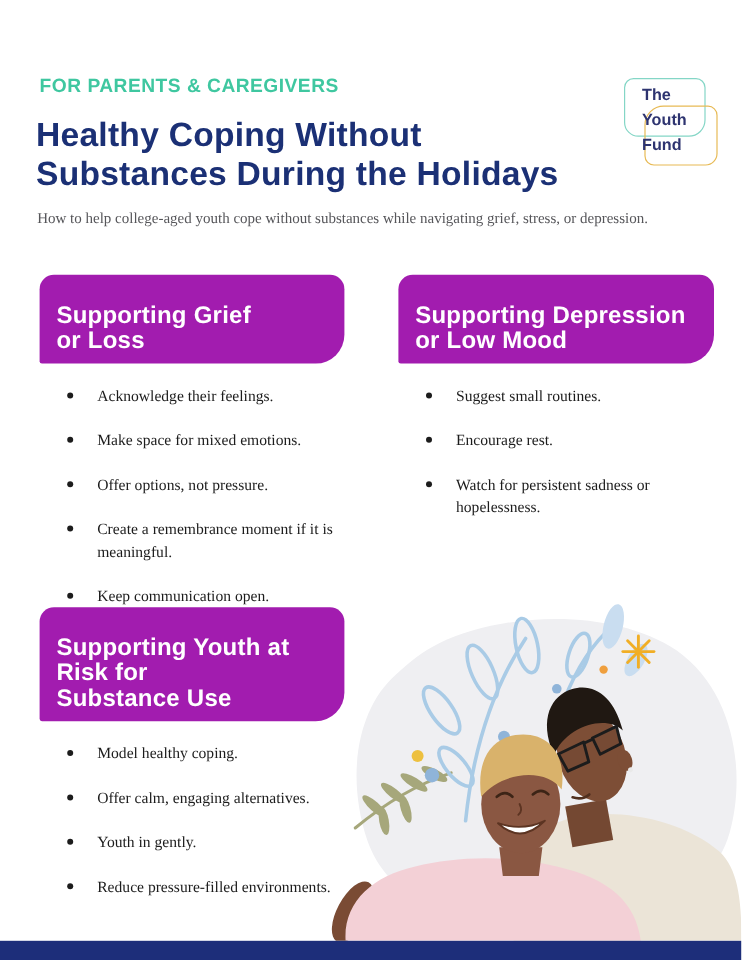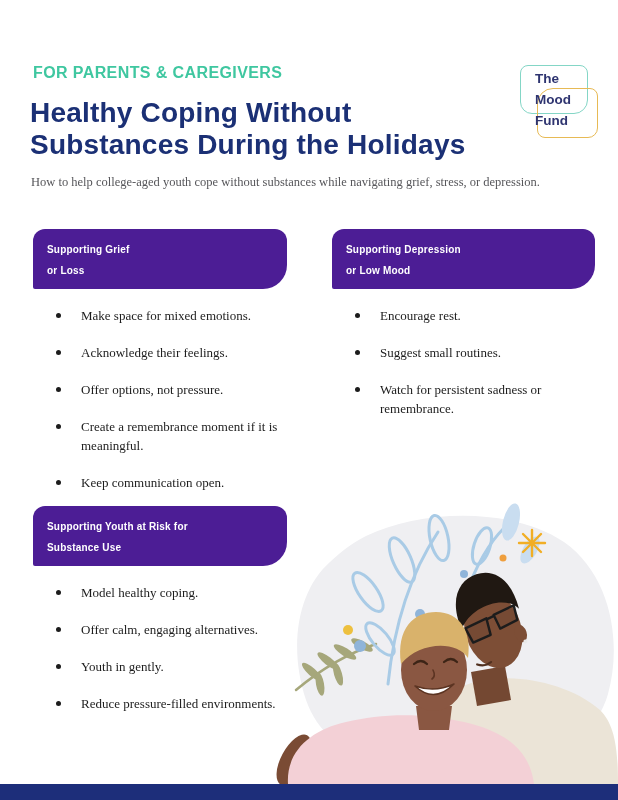--- a/index.html
+++ b/index.html
@@ -65,27 +65,27 @@
     line-height: 21px;
     color: #2e3470;
   }
 
   
   .section { position: absolute; }
   .section.s1 { left: 33px;  top: 198px; width: 254px; }
   .section.s2 { left: 332px; top: 198px; width: 263px; }
   .section.s3 { left: 33px;  top: 475px; width: 254px; }
   .section-header {
-    background: #4c1d95;
+    background: #a21caf;
     color: #ffffff;
-    font-size: 10px;
+    font-size: 20px;
     font-weight: 700;
     line-height: 21px;
     letter-spacing: 0.2px;
-    padding: 10px 12px 8px 14px;
+    padding: 24px 12px 8px 14px;
     border-radius: 12px 12px 24px 2px;
     white-space: pre-line;
     min-height: 49px;
   }
   .bullets { list-style: none; margin-top: 17px; }
   .bullets li {
     position: relative;
     padding-left: 48px;
     font-family: "Liberation Serif", serif;
     font-size: 13px;
@@ -133,48 +133,48 @@
 
 <div class="page">
 
   <div class="eyebrow">FOR PARENTS &amp; CAREGIVERS</div>
 
   <div class="logo">
     <div class="frame-teal"></div>
     <div class="frame-yellow"></div>
     <div class="logo-text">
       <div>The</div>
-      <div>Mood</div>
+      <div>Youth</div>
       <div>Fund</div>
     </div>
   </div>
 
   <h1 class="title">Healthy Coping Without
 Substances During the Holidays</h1>
   <div class="subtitle">How to help college-aged youth cope without substances while navigating grief, stress, or depression.</div>
 
   <div class="section s1">
     <div class="section-header">Supporting Grief
 or Loss</div>
     <ul class="bullets">
+      <li>Acknowledge their feelings.</li>
       <li>Make space for mixed emotions.</li>
-      <li>Acknowledge their feelings.</li>
       <li>Offer options, not pressure.</li>
       <li>Create a remembrance moment if it is meaningful.</li>
       <li>Keep communication open.</li>
     </ul>
   </div>
 
   <div class="section s2">
     <div class="section-header">Supporting Depression
 or Low Mood</div>
     <ul class="bullets">
+      <li>Suggest small routines.</li>
       <li>Encourage rest.</li>
-      <li>Suggest small routines.</li>
-      <li>Watch for persistent sadness or remembrance.</li>
+      <li>Watch for persistent sadness or hopelessness.</li>
     </ul>
   </div>
 
   <div class="section s3">
     <div class="section-header">Supporting Youth at Risk for
 Substance Use</div>
     <ul class="bullets">
       <li>Model healthy coping.</li>
       <li>Offer calm, engaging alternatives.</li>
       <li>Youth in gently.</li>

